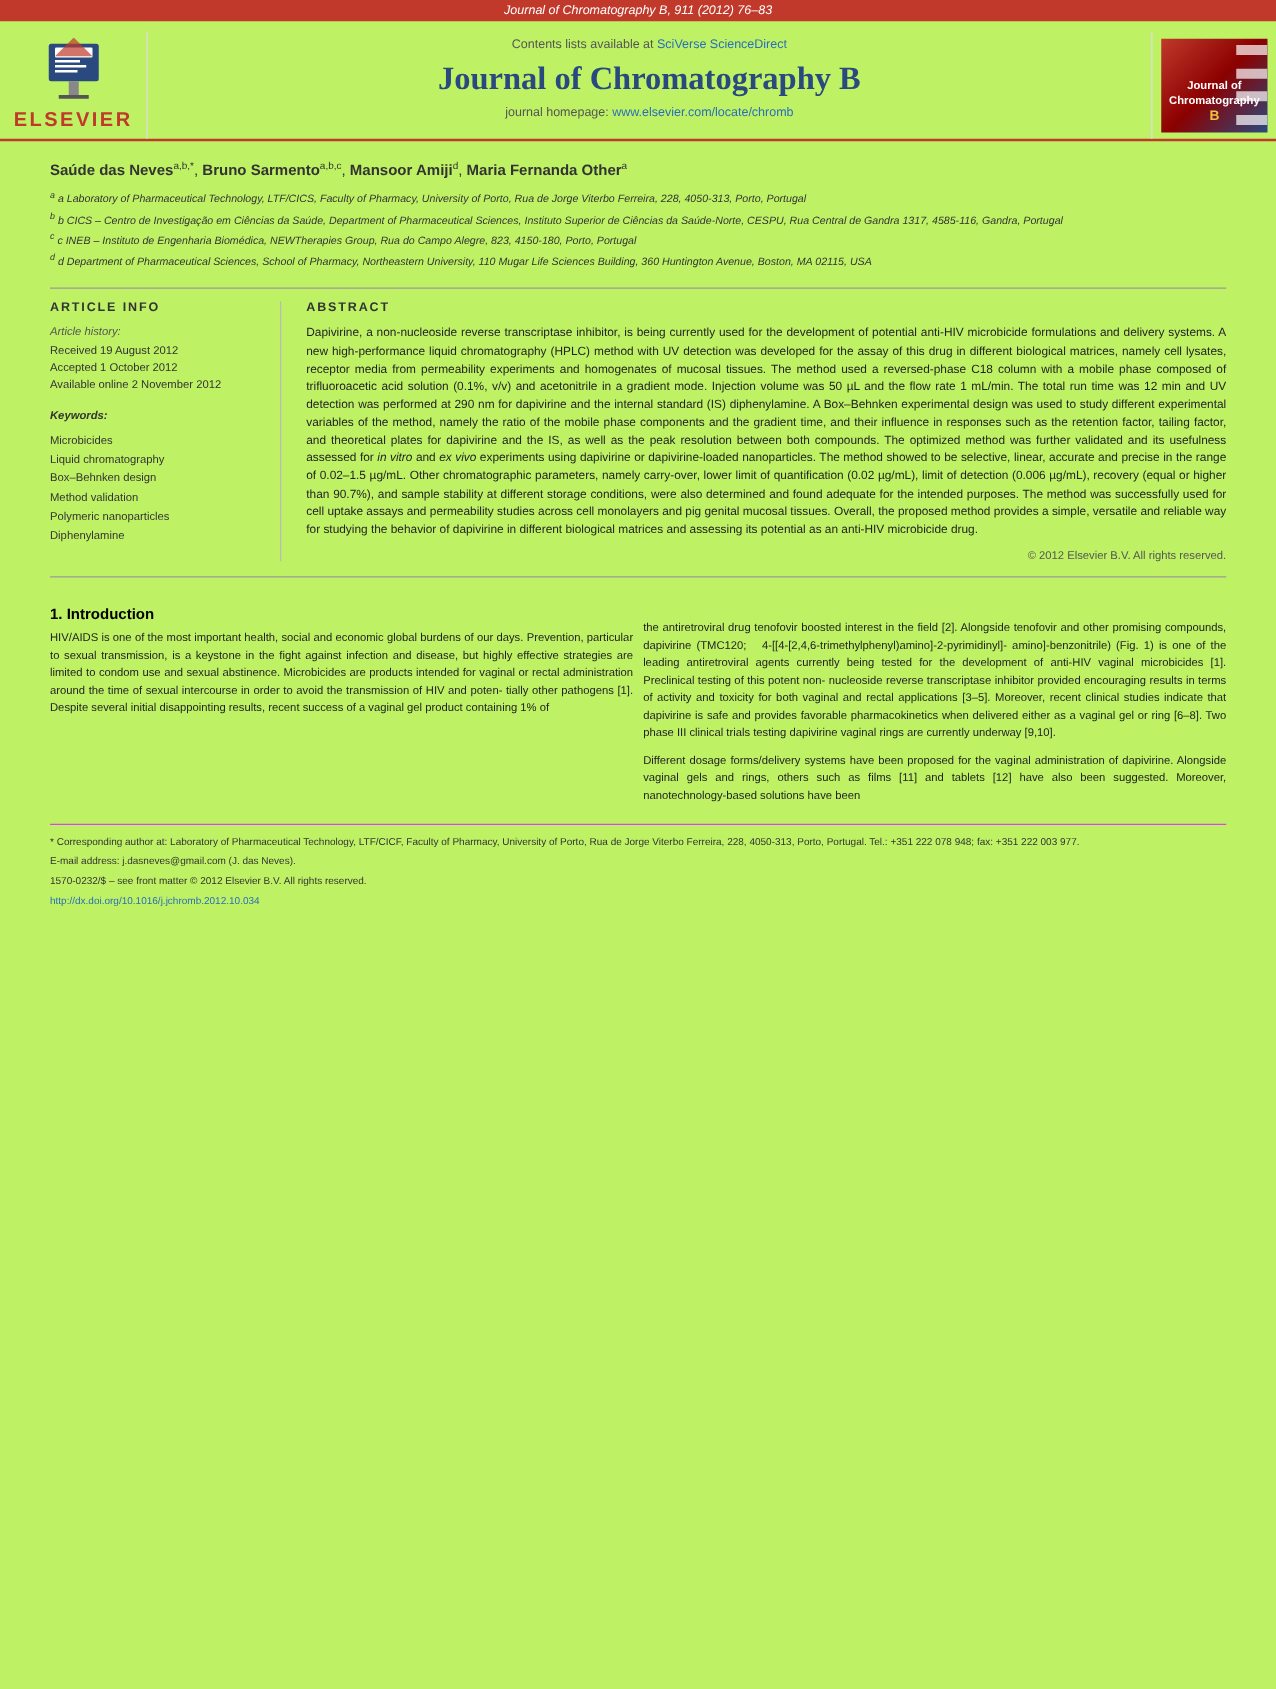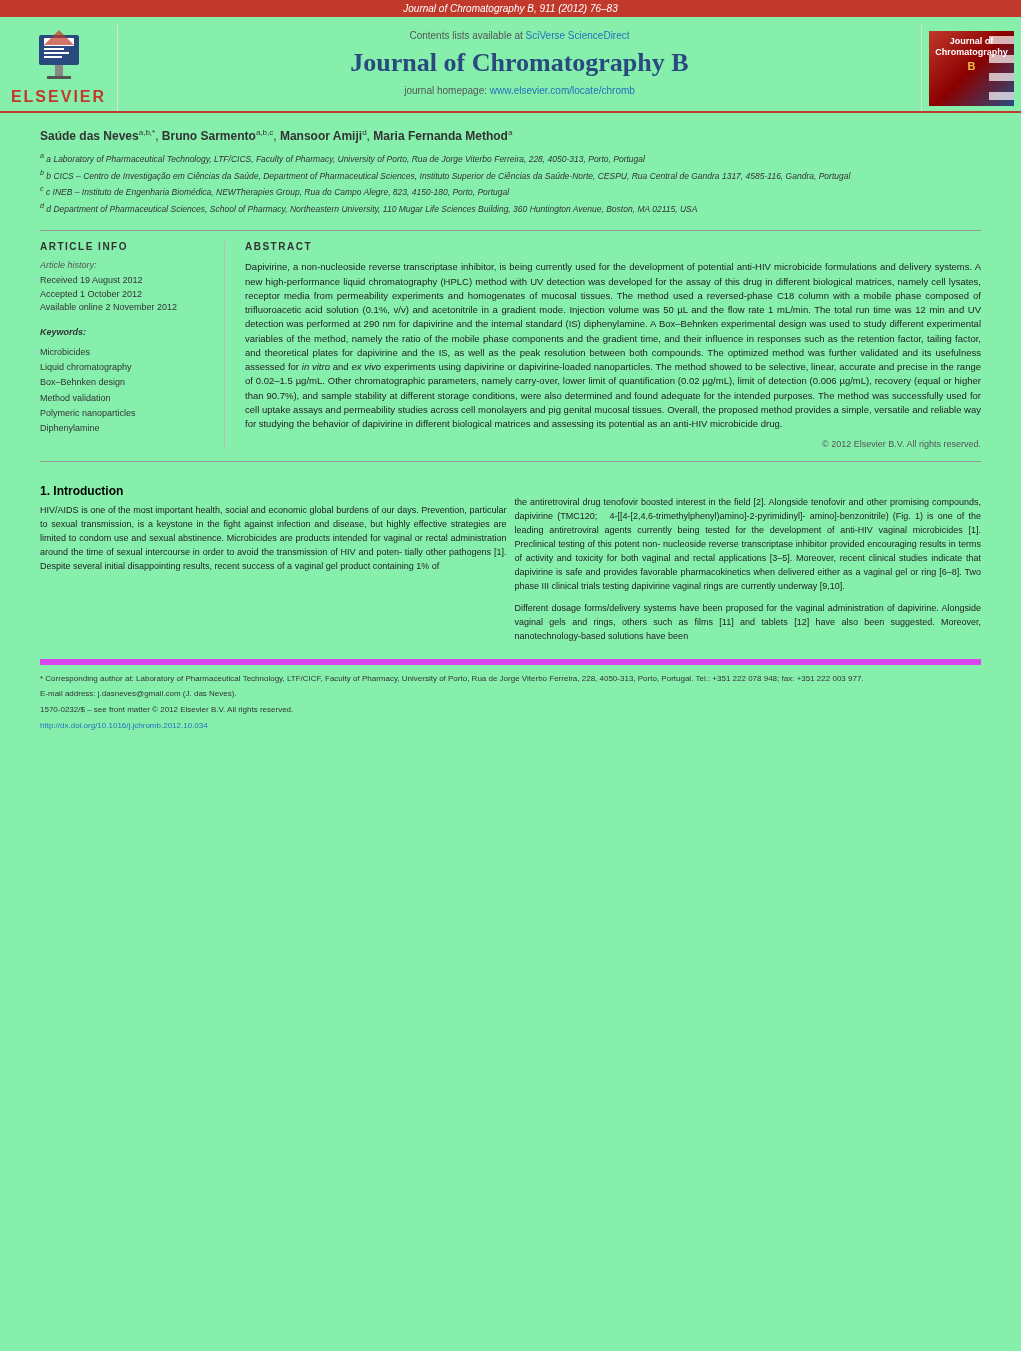--- a/index.html
+++ b/index.html
@@ -7,21 +7,21 @@
       background: #f0f0f0;
       font-family: 'Times New Roman', Times, serif;
       display: flex;
       justify-content: center;
       align-items: flex-start;
       min-height: 100vh;
     }
     .page {
       width: 1021px;
       min-height: 1351px;
-      background: #86efac;
+      background: #bef264;
       position: relative;
       overflow: hidden;
     }
     
     .top-banner {
       background: #c0392b;
       color: #fff;
       text-align: center;
       font-size: 10px;
       font-style: italic;
@@ -98,21 +98,21 @@
       align-items: center;
       justify-content: center;
       padding: 5px;
       border-left: 1px solid #ddd;
     }
     .right-logo-box {
       width: 85px;
       height: 75px;
       background: linear-gradient(135deg, #c0392b 0%, #8b0000 50%, #2a4a7f 100%);
       display: flex;
-      align-items: flex-start;
+      align-items: flex-end;
       justify-content: center;
       position: relative;
       overflow: hidden;
     }
     .right-logo-stripes {
       position: absolute;
       right: 0;
       top: 0;
       bottom: 0;
       width: 25px;
@@ -257,21 +257,21 @@
     .body-text {
       font-size: 9px;
       font-family: Arial, sans-serif;
       color: #222;
       line-height: 1.55;
       text-align: justify;
     }
     
     .footnotes-area {
       margin-top: 15px;
-      border-top: 6px solid #d946ef;
+      border-top: 1px solid #d946ef;
       padding-top: 8px;
       font-size: 8px;
       font-family: Arial, sans-serif;
       color: #333;
       line-height: 1.6;
     }
     .footnote-line {
       margin-bottom: 3px;
     }
     
@@ -332,21 +332,21 @@
     </div>
   </div>
 
   <div class="article-content">
 
 
     <div class="authors">
       <span class="author-name">Saúde das Neves</span><sup class="superscript">a,b,*</sup>,
       <span class="author-name">Bruno Sarmento</span><sup class="superscript">a,b,c</sup>,
       <span class="author-name">Mansoor Amiji</span><sup class="superscript">d</sup>,
-      <span class="author-name">Maria Fernanda Method</span><sup class="superscript">a</sup>
+      <span class="author-name">Maria Fernanda Other</span><sup class="superscript">a</sup>
     </div>
 
     <div class="affiliations">
       <div class="affiliation-line"><sup>a</sup> <span>a Laboratory of Pharmaceutical Technology, LTF/CICS, Faculty of Pharmacy, University of Porto, Rua de Jorge Viterbo Ferreira, 228, 4050-313, Porto, Portugal</span></div>
       <div class="affiliation-line"><sup>b</sup> <span>b CICS – Centro de Investigação em Ciências da Saúde, Department of Pharmaceutical Sciences, Instituto Superior de Ciências da Saúde-Norte, CESPU, Rua Central de Gandra 1317, 4585-116, Gandra, Portugal</span></div>
       <div class="affiliation-line"><sup>c</sup> <span>c INEB – Instituto de Engenharia Biomédica, NEWTherapies Group, Rua do Campo Alegre, 823, 4150-180, Porto, Portugal</span></div>
       <div class="affiliation-line"><sup>d</sup> <span>d Department of Pharmaceutical Sciences, School of Pharmacy, Northeastern University, 110 Mugar Life Sciences Building, 360 Huntington Avenue, Boston, MA 02115, USA</span></div>
     </div>
 
     <div class="two-col">

